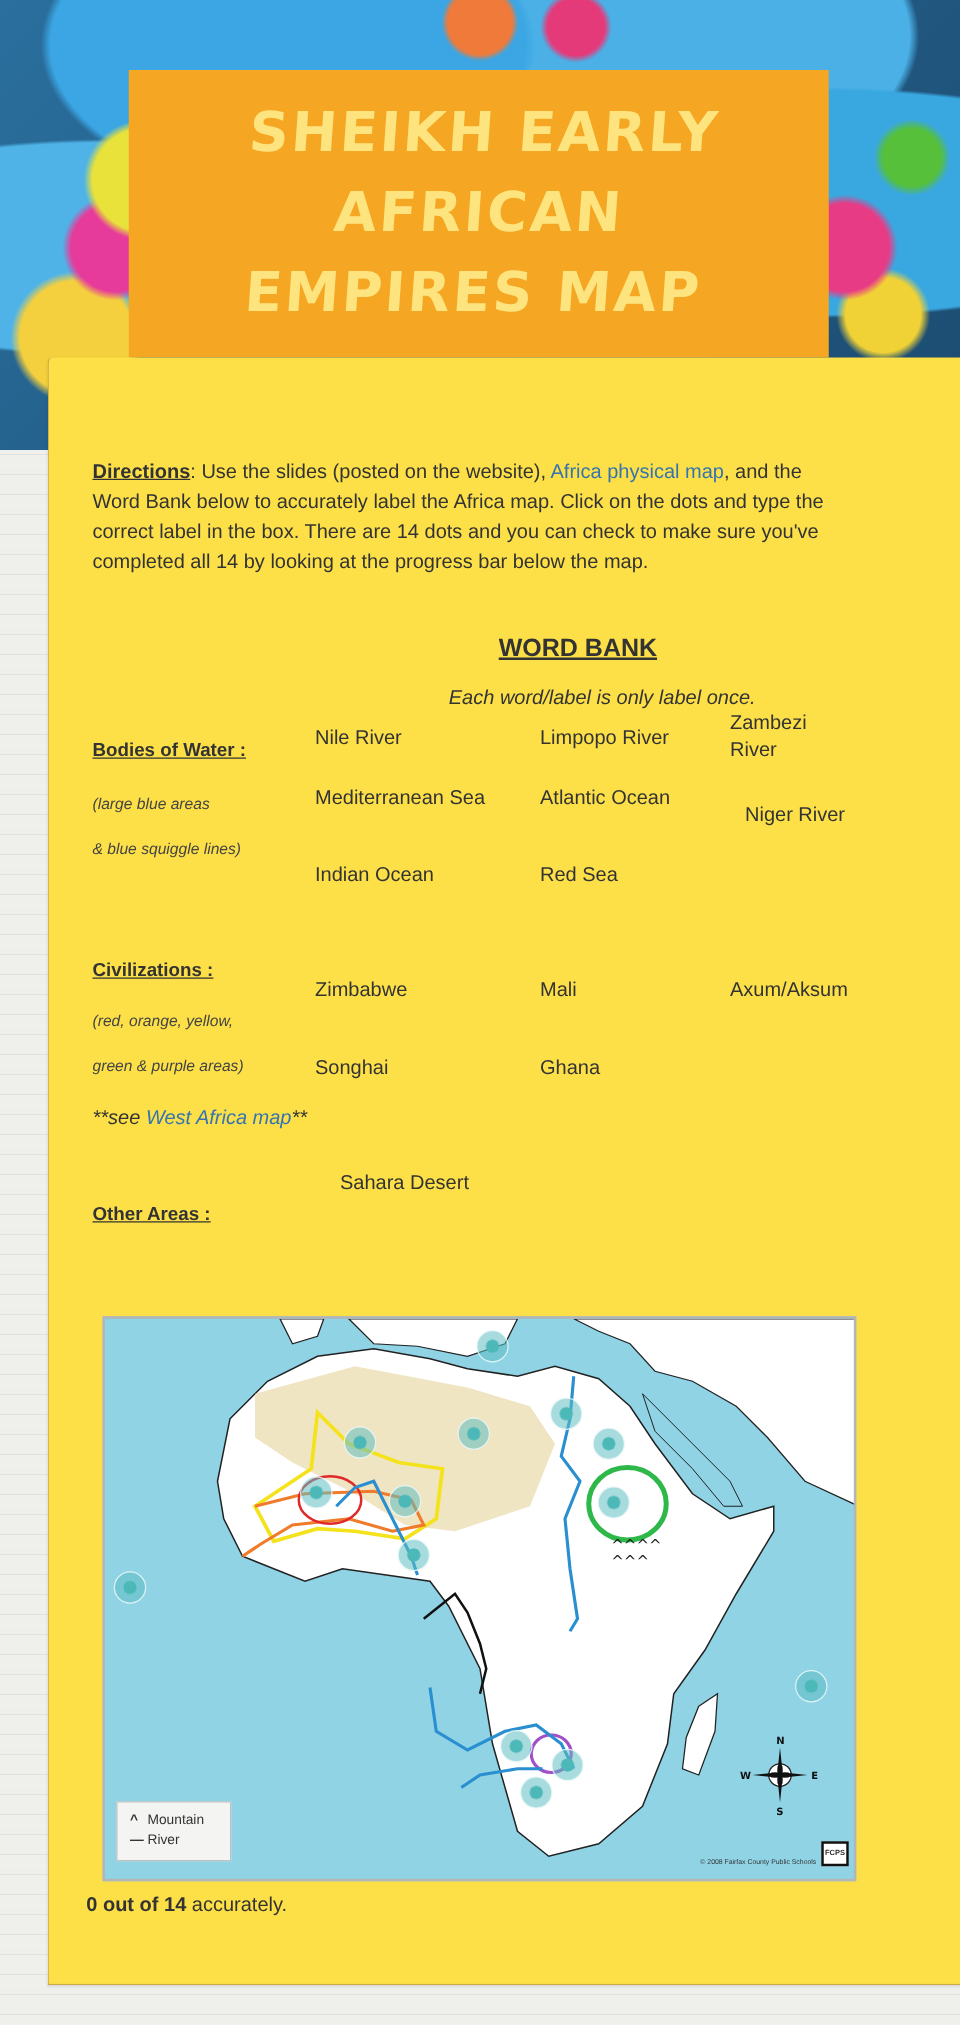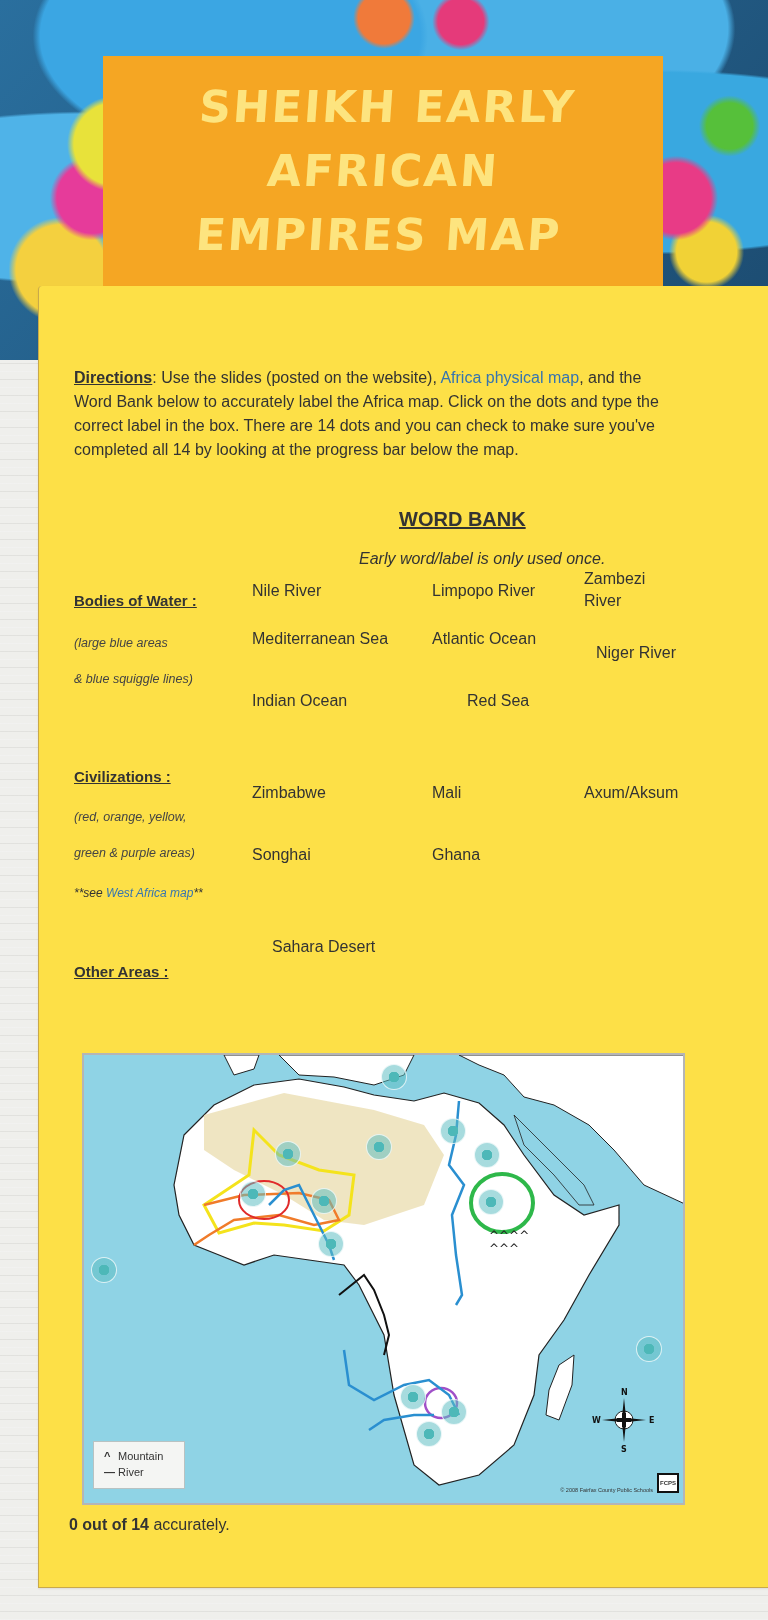--- a/index.html
+++ b/index.html
@@ -66,21 +66,21 @@
     position: absolute; left: 360px; top: 222px;
     font-size: 20px; font-weight: bold; text-decoration: underline; color: #333;
   }
   .wb-sub {
     position: absolute; left: 320px; top: 264px;
     font-size: 16px; font-style: italic; color: #333;
   }
   .cat { position: absolute; font-size: 15px; font-weight: bold; text-decoration: underline; color: #333; }
   .cat-note { position: absolute; font-size: 12.5px; font-style: italic; color: #444; }
   .word { position: absolute; font-size: 16px; color: #333; line-height: 22px; }
-  .seewest { position: absolute; left: 35px; top: 600px; font-size: 12px; font-style: italic; color: #333; }
+  .seewest { position: absolute; left: 35px; top: 600px; font-size: 16px; font-style: italic; color: #333; }
   .map-frame {
     position: absolute; left: 43px; top: 767px; width: 603px; height: 452px;
     border: 2px solid #b5b5b5;
     background: #8fd3e5;
     overflow: hidden;
   }
   .map-frame svg { position: absolute; left: 0; top: 0; }
   .dot {
     position: absolute; width: 26px; height: 26px; margin: -13px 0 0 -13px;
     border-radius: 50%;
@@ -113,34 +113,34 @@
 <div class="hero"></div>
 <div class="title-box">
   <h1>Sheikh Early African Empires Map</h1>
 </div>
 
 <div class="card">
 
   <p class="directions"><b>Directions</b><span>: Use the slides (posted on the website), </span><a class="link">Africa physical map</a><span>, and the Word Bank below to accurately label the Africa map.  Click on the dots and type the correct label in the box. There are 14 dots and you can check to make sure you've completed all 14 by looking at the progress bar below the map.</span></p>
 
   <div class="wb-title">WORD BANK</div>
-  <div class="wb-sub">Early word/label is only used once.</div>
+  <div class="wb-sub">Each word/label is only label once.</div>
 
   <div class="cat" style="left:35px; top:306px;">Bodies of Water :</div>
   <div class="cat-note" style="left:35px; top:350px;text-align:center;">(large blue areas</div>
   <div class="cat-note" style="left:35px; top:386px;">&amp; blue squiggle lines)</div>
 
   <div class="word" style="left:213px; top:294px;">Nile River</div>
   <div class="word" style="left:393px; top:294px;">Limpopo River</div>
   <div class="word" style="left:545px; top:282px; width:90px;">Zambezi River</div>
   <div class="word" style="left:213px; top:342px;">Mediterranean Sea</div>
   <div class="word" style="left:393px; top:342px;">Atlantic Ocean</div>
   <div class="word" style="left:545px; top:356px;margin-left:12px;">Niger River</div>
   <div class="word" style="left:213px; top:404px;">Indian Ocean</div>
-  <div class="word" style="left:393px; top:404px;margin-left:35px;">Red Sea</div>
+  <div class="word" style="left:393px; top:404px;">Red Sea</div>
 
   <div class="cat" style="left:35px; top:482px;">Civilizations :</div>
   <div class="cat-note" style="left:35px; top:524px;">(red, orange, yellow,</div>
   <div class="cat-note" style="left:35px; top:560px;">green &amp; purple areas)</div>
 
   <div class="word" style="left:213px; top:496px;">Zimbabwe</div>
   <div class="word" style="left:393px; top:496px;">Mali</div>
   <div class="word" style="left:545px; top:496px;">Axum/Aksum</div>
   <div class="word" style="left:213px; top:558px;">Songhai</div>
   <div class="word" style="left:393px; top:558px;">Ghana</div>

